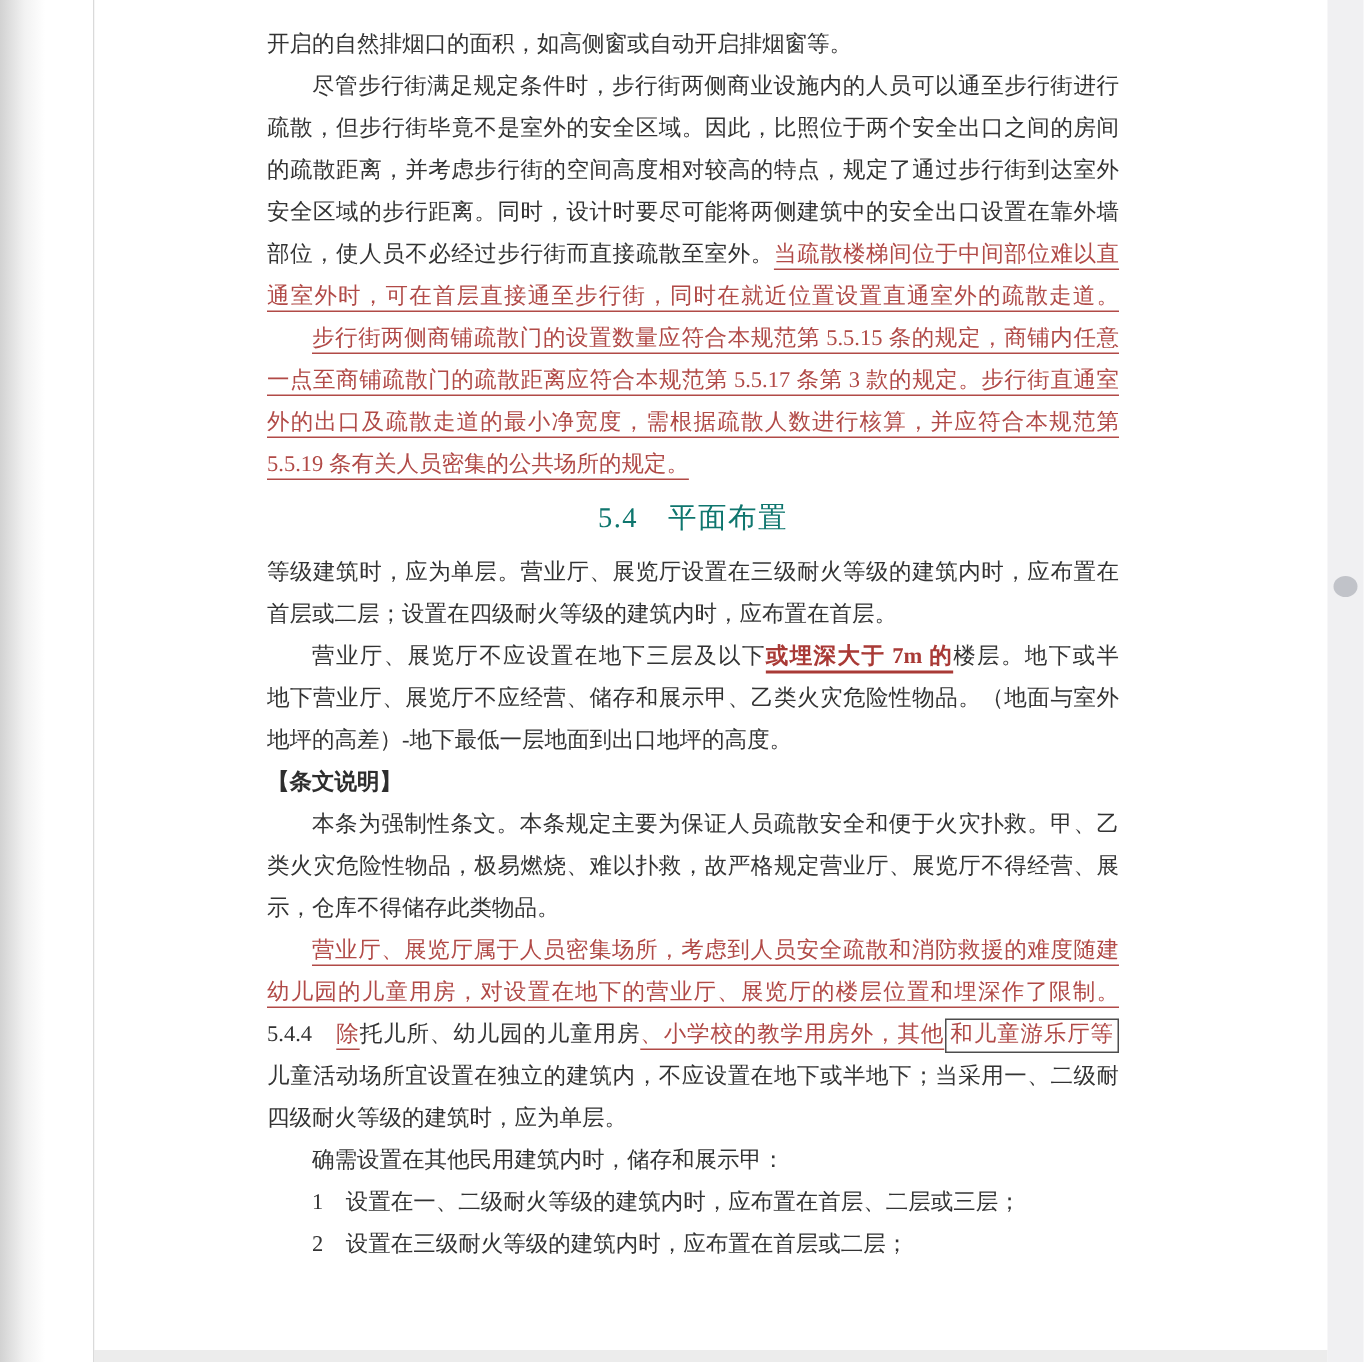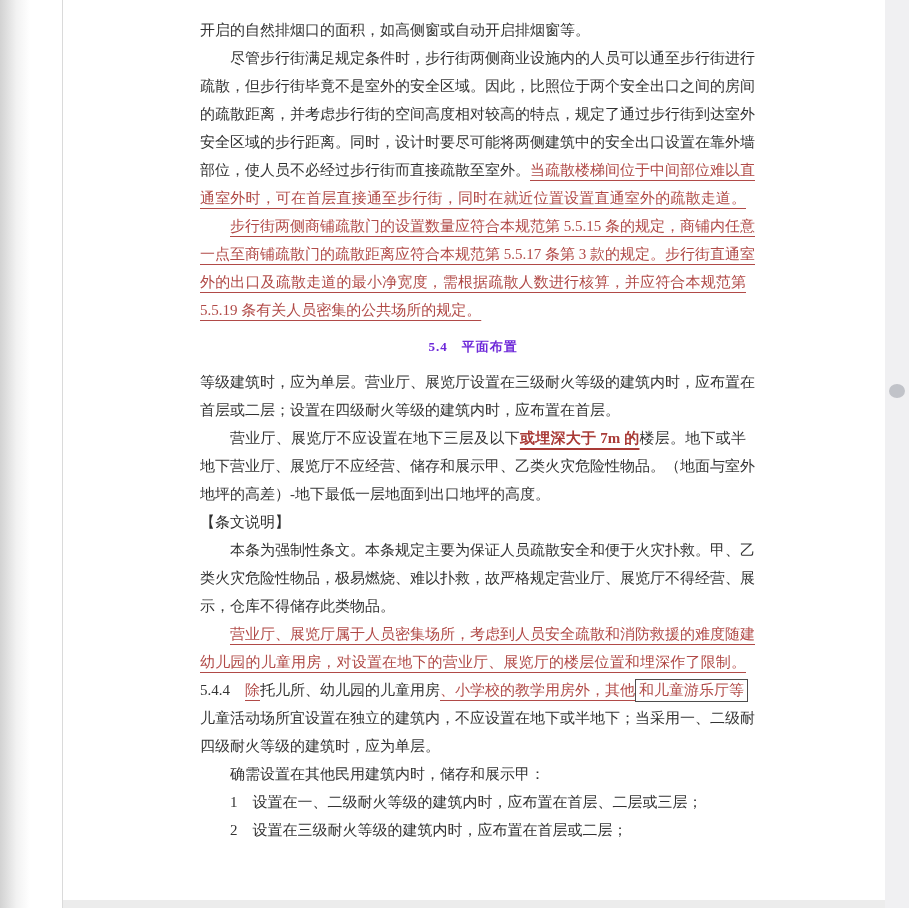--- a/index.html
+++ b/index.html
@@ -43,32 +43,31 @@
   
   .doc-text{
     position:absolute;left:115px;top:16px;width:568px;
     color:#333333;
     font-size:15px;
   }
   .line{
     height:28px;line-height:28px;
     white-space:nowrap;
     letter-spacing:0px;
-    margin-left:22px;
   }
   .line.indent{text-indent:2em;}
   .line.full{text-align:justify;text-align-last:justify;}
   .line.heading{
     height:44px;line-height:44px;
     text-align:center;text-align-last:center;
     text-indent:0;
   }
   .run-k{color:#333333;}
-  .run-b{color:#2e2e2e;font-weight:normal;}
-  .run-h{color:#6d28d9;font-weight:bold;font-size:13px;letter-spacing:1px;}
+  .run-b{color:#2e2e2e;font-weight:bold;}
+  .run-h{color:#0f766e;font-weight:normal;font-size:19px;letter-spacing:1px;}
   .run-r{
     color:#b14a47;
     text-decoration:underline;
     text-decoration-color:#b14a47;
     text-underline-offset:5px;
     text-decoration-thickness:1px;
   }
   .run-rb{
     color:#a93a36;font-weight:bold;
     text-decoration:underline;

